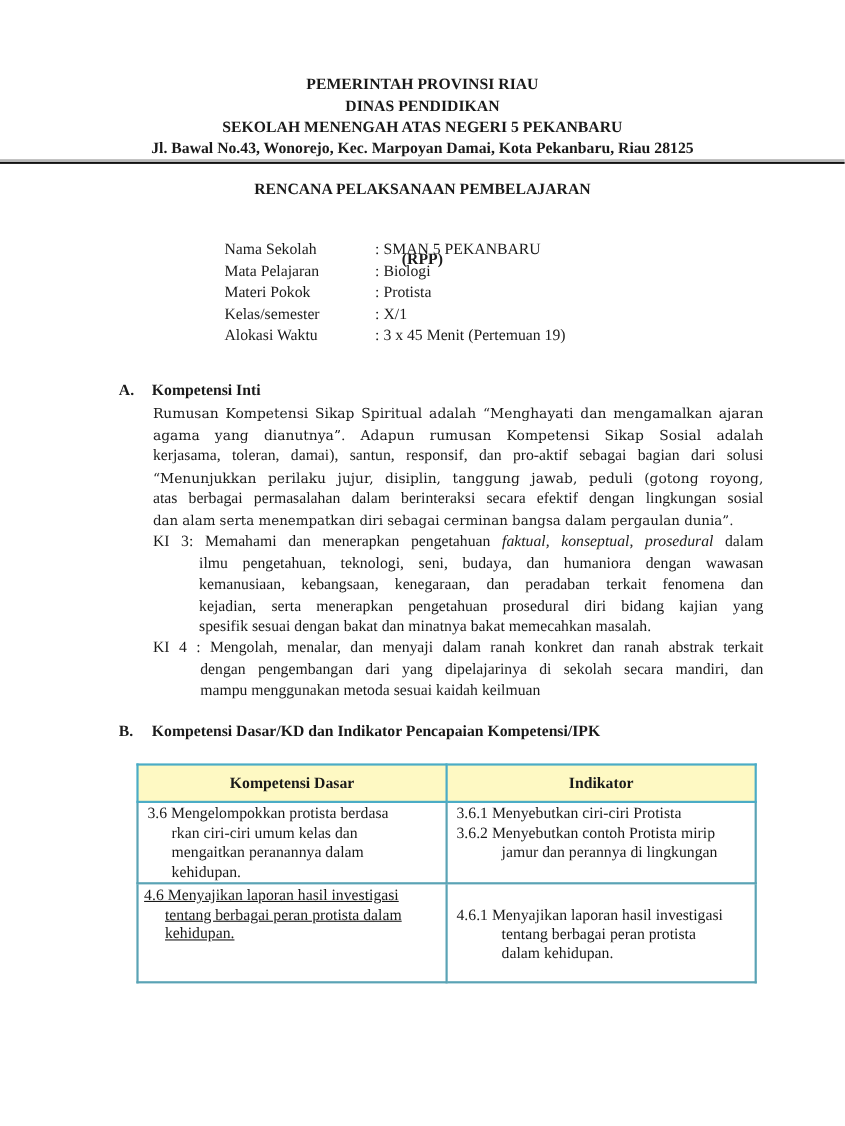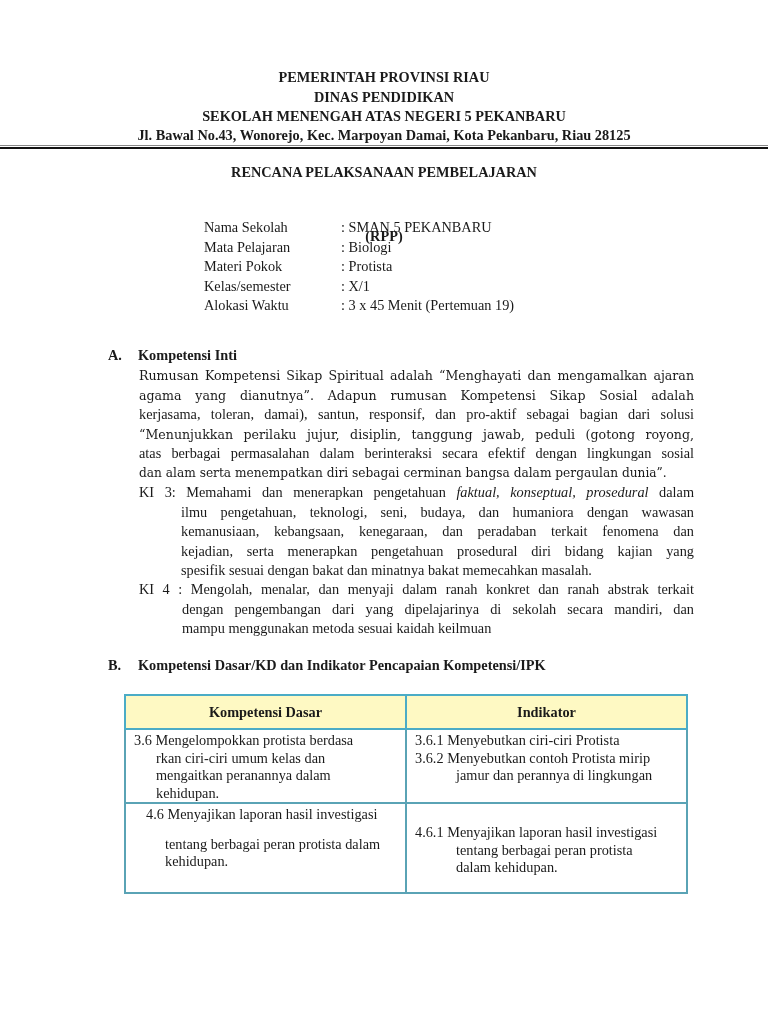--- a/index.html
+++ b/index.html
@@ -103,23 +103,23 @@
         <span class="cell-line hang">mengaitkan peranannya dalam</span>
         <span class="cell-line hang">kehidupan.</span>
       </td>
       <td>
         <span class="cell-line">3.6.1 Menyebutkan ciri-ciri Protista</span>
         <span class="cell-line">3.6.2 Menyebutkan contoh Protista mirip</span>
         <span class="cell-line hang2">jamur dan perannya di lingkungan</span>
       </td>
     </tr>
     <tr>
-      <td style="height:86px; padding-left:20px;">
+      <td style="height:86px; padding-left:5px;text-decoration:underline;">
         <span class="cell-line">4.6 Menyajikan laporan hasil investigasi</span>
-        <span class="cell-line" style="padding-left:19px;margin-top:12px;">tentang berbagai peran protista dalam</span>
+        <span class="cell-line" style="padding-left:19px;">tentang berbagai peran protista dalam</span>
         <span class="cell-line" style="padding-left:19px;">kehidupan.</span>
       </td>
       <td style="padding-top:20px;">
         <span class="cell-line">4.6.1 Menyajikan laporan hasil investigasi</span>
         <span class="cell-line hang2">tentang berbagai peran protista</span>
         <span class="cell-line hang2">dalam kehidupan.</span>
       </td>
     </tr>
   </tbody>
 </table>

